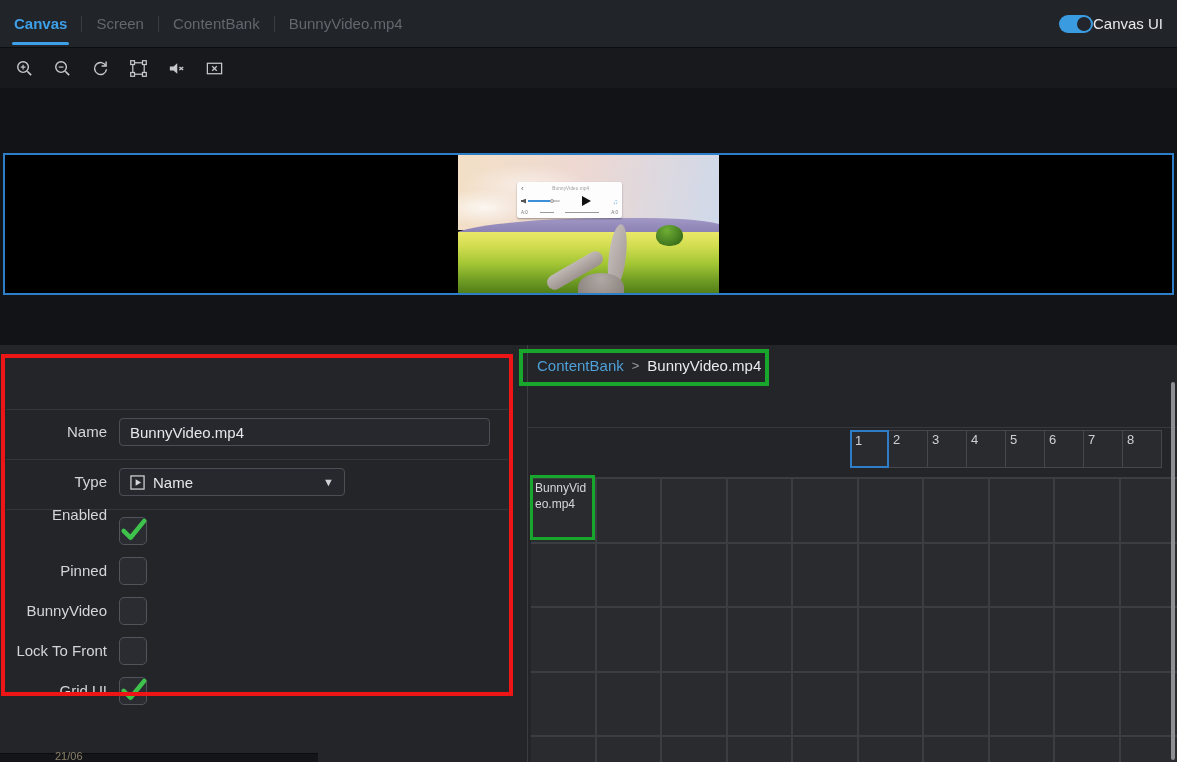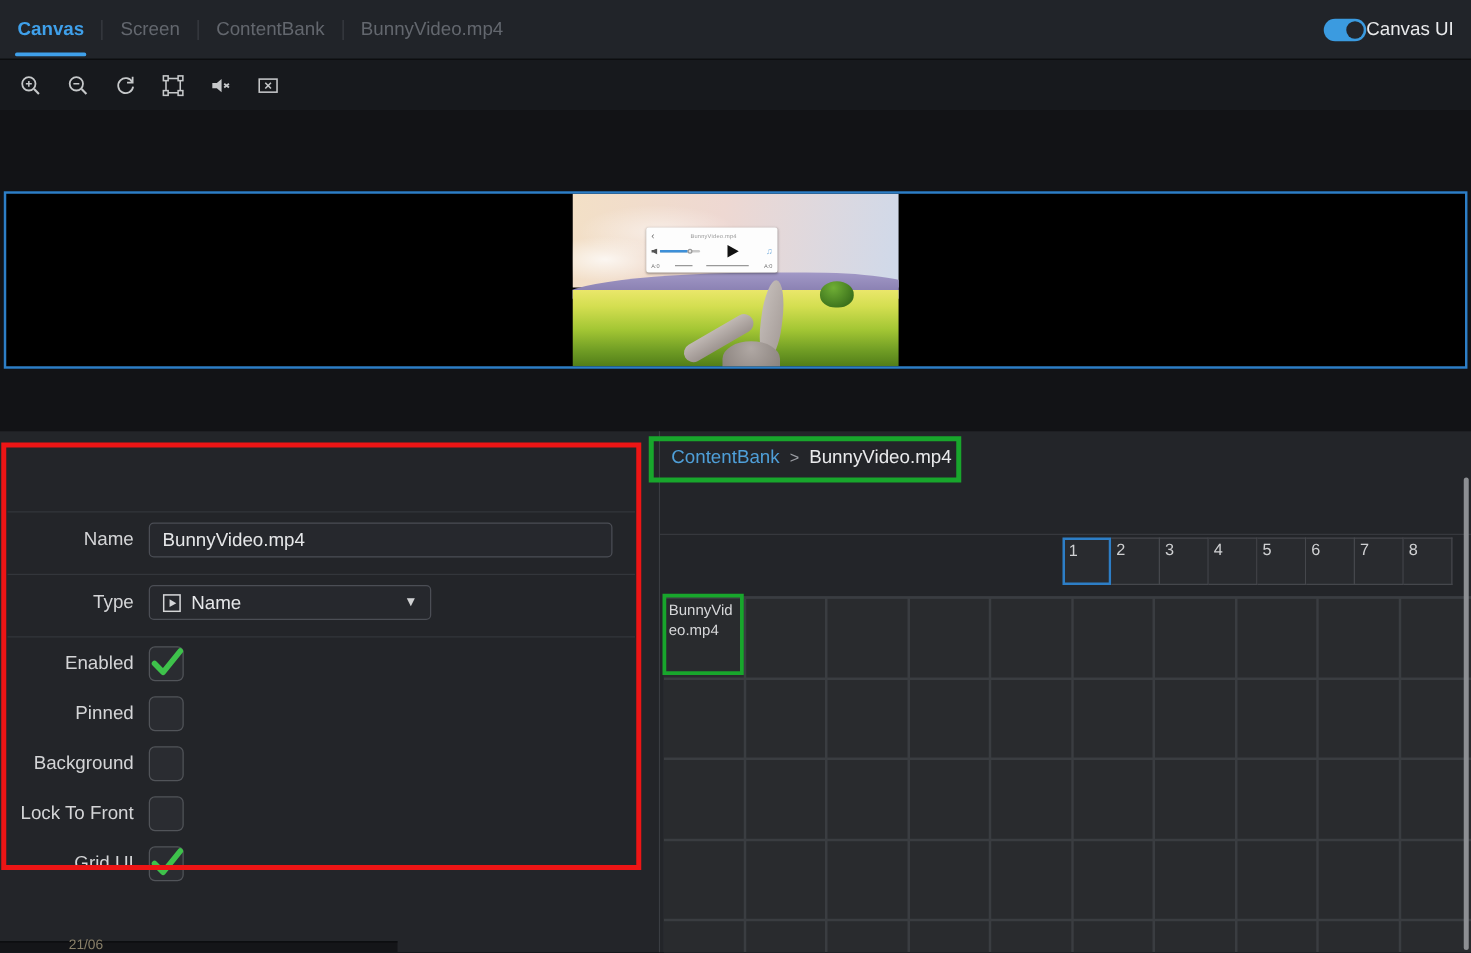--- a/index.html
+++ b/index.html
@@ -269,29 +269,29 @@
               <rect x="1" y="1" width="14" height="14" fill="none" stroke="currentColor" stroke-width="1.3"></rect>
               <polygon points="6,4.6 11.8,8 6,11.4" fill="currentColor"></polygon>
             </svg>
           </span>
         <span>Name</span>
         <span class="dd-caret">▼</span>
       </div>
       <div class="pdivider" style="top:164px"></div>
 
       <div id="cb-rows">
-          <div class="flabel" style="top: 172px;">Enabled</div>
+          <div class="flabel" style="top: 156px;">Enabled</div>
           <div class="cb" style="top: 172px;">
             <span class="check"><svg viewBox="0 0 24 24">
                 <path d="M4.5 13.5 L10 19 L21 5.5" fill="none" stroke="#3ec24b" stroke-width="3.6" stroke-linecap="round" stroke-linejoin="round"></path>
               </svg></span>
           </div>
           <div class="flabel" style="top: 212px;">Pinned</div>
           <div class="cb" style="top: 212px;"></div>
-          <div class="flabel" style="top: 252px;">Background</div>
+          <div class="flabel" style="top: 252px;">BunnyVideo</div>
           <div class="cb" style="top: 252px;"></div>
           <div class="flabel" style="top: 292px;">Lock To Front</div>
           <div class="cb" style="top: 292px;"></div>
           <div class="flabel" style="top: 332px;">Grid UI</div>
           <div class="cb" style="top: 332px;">
             <span class="check"><svg viewBox="0 0 24 24">
                 <path d="M4.5 13.5 L10 19 L21 5.5" fill="none" stroke="#3ec24b" stroke-width="3.6" stroke-linecap="round" stroke-linejoin="round"></path>
               </svg></span>
           </div>
         </div>

